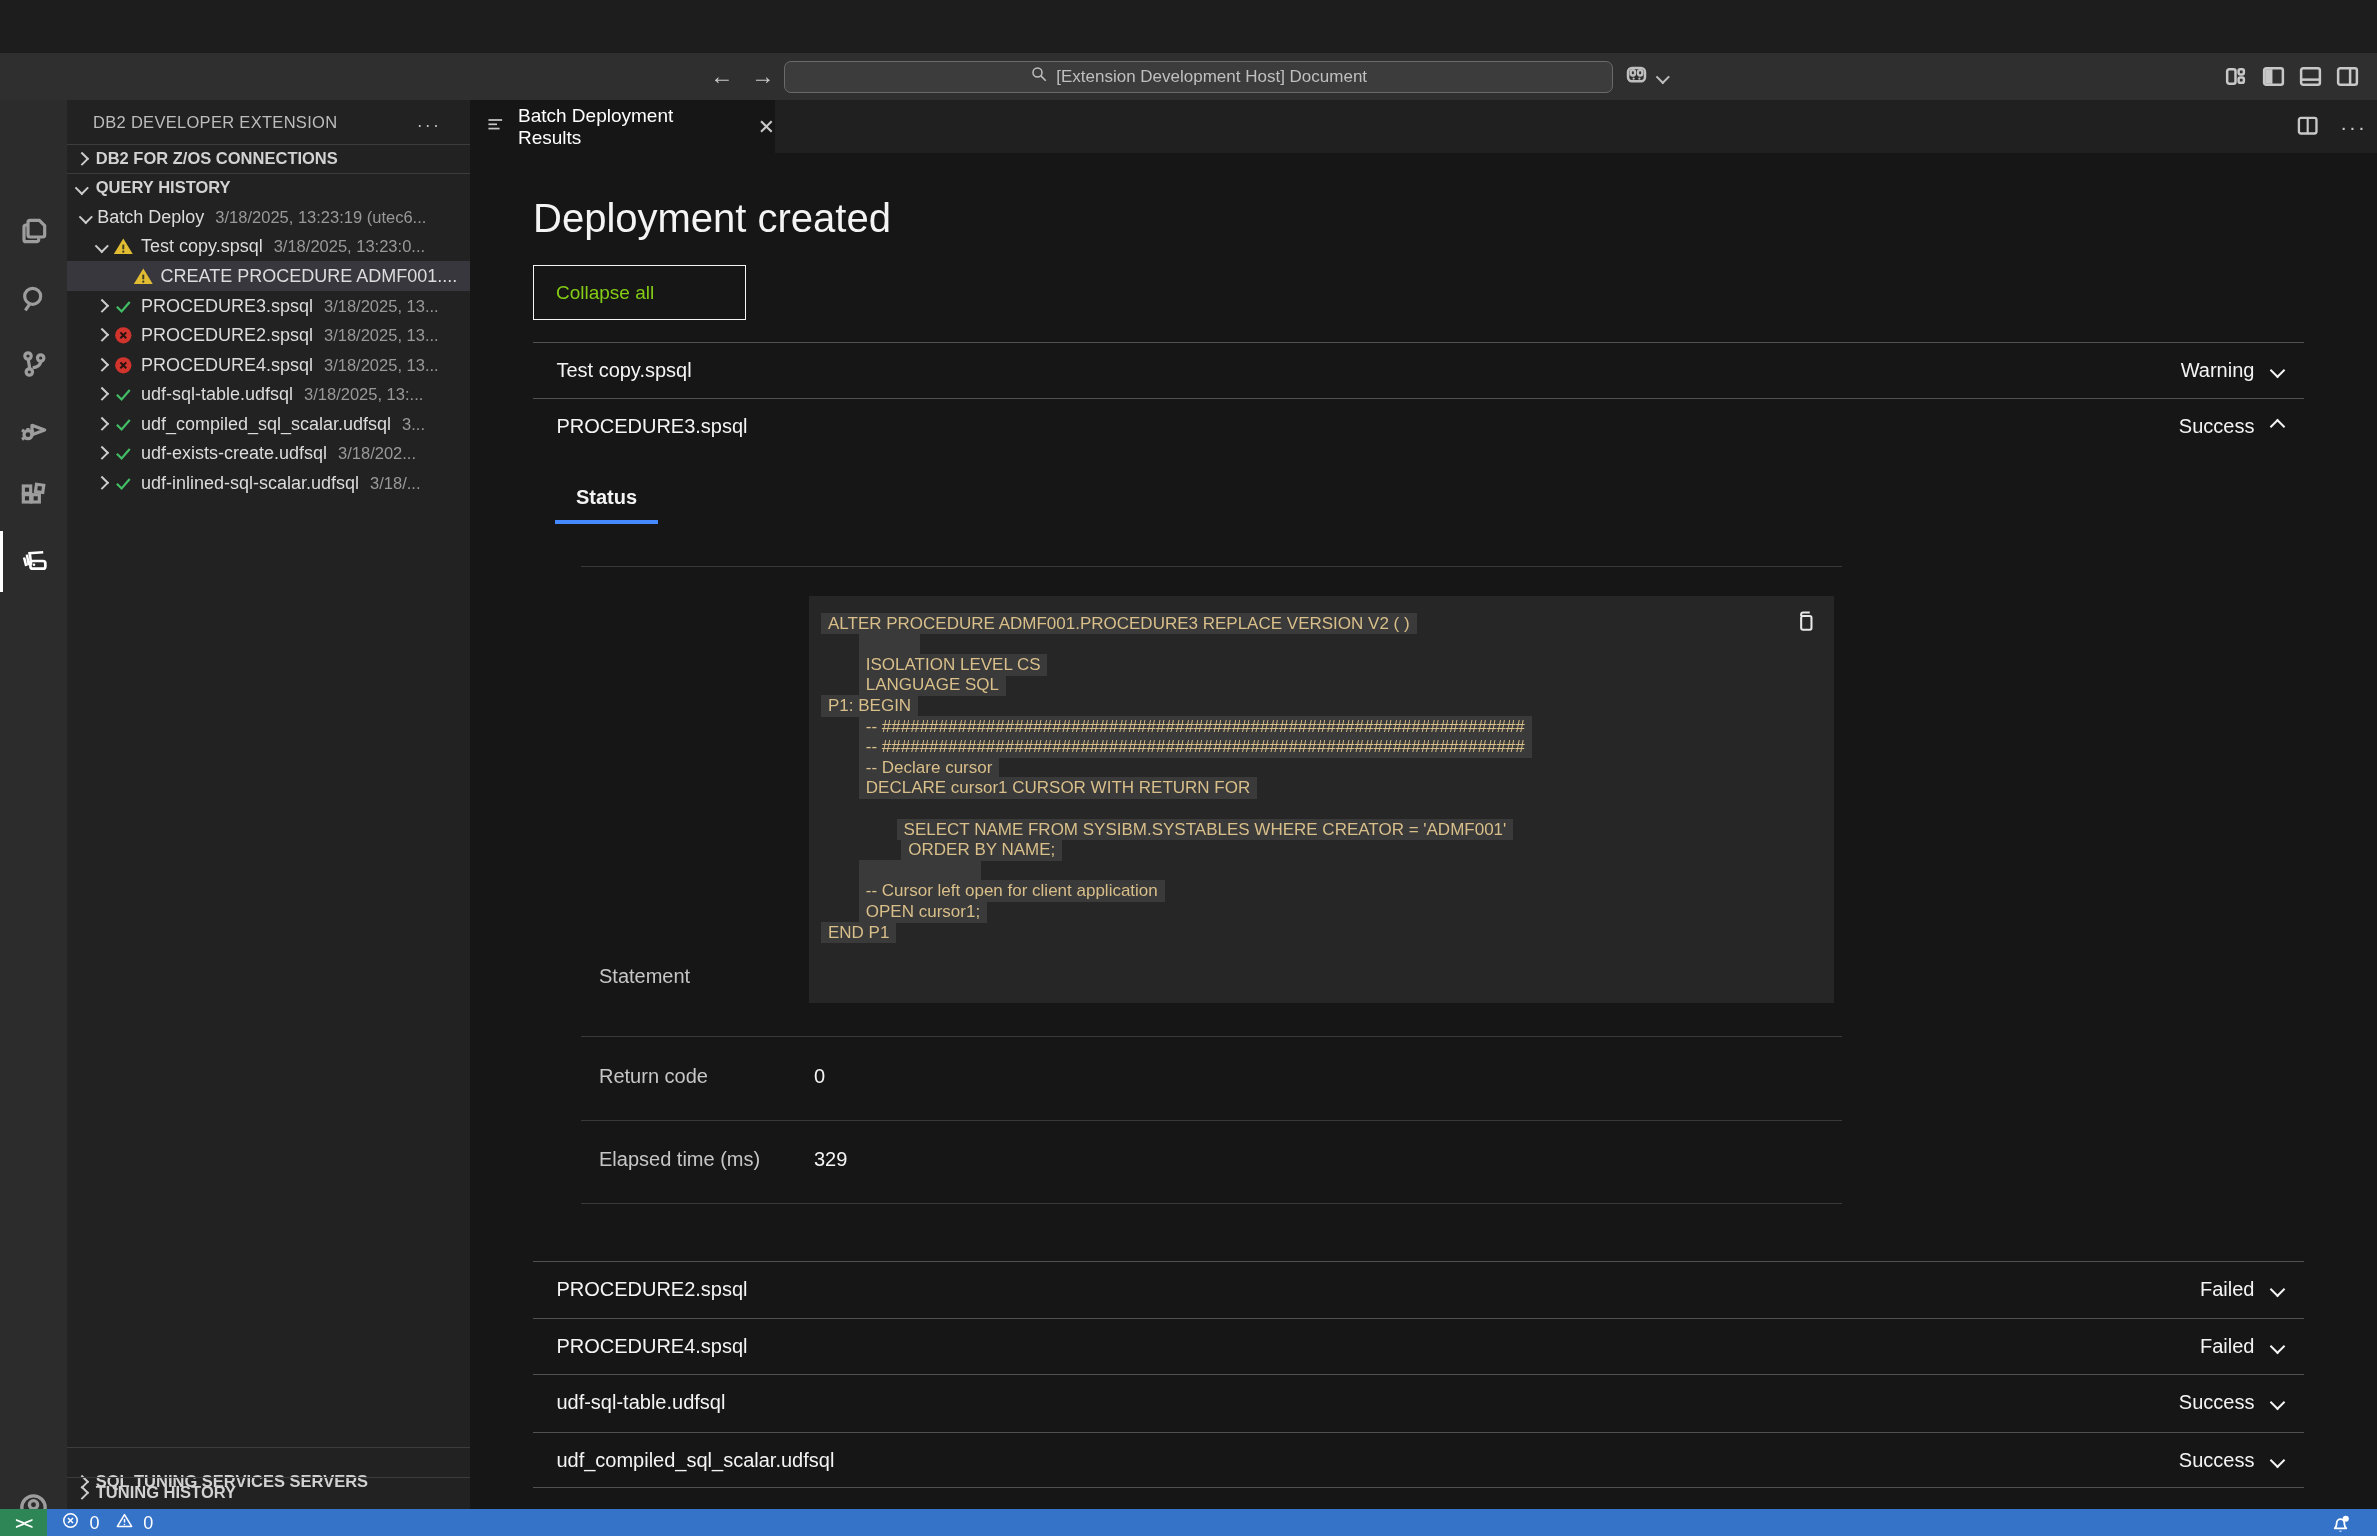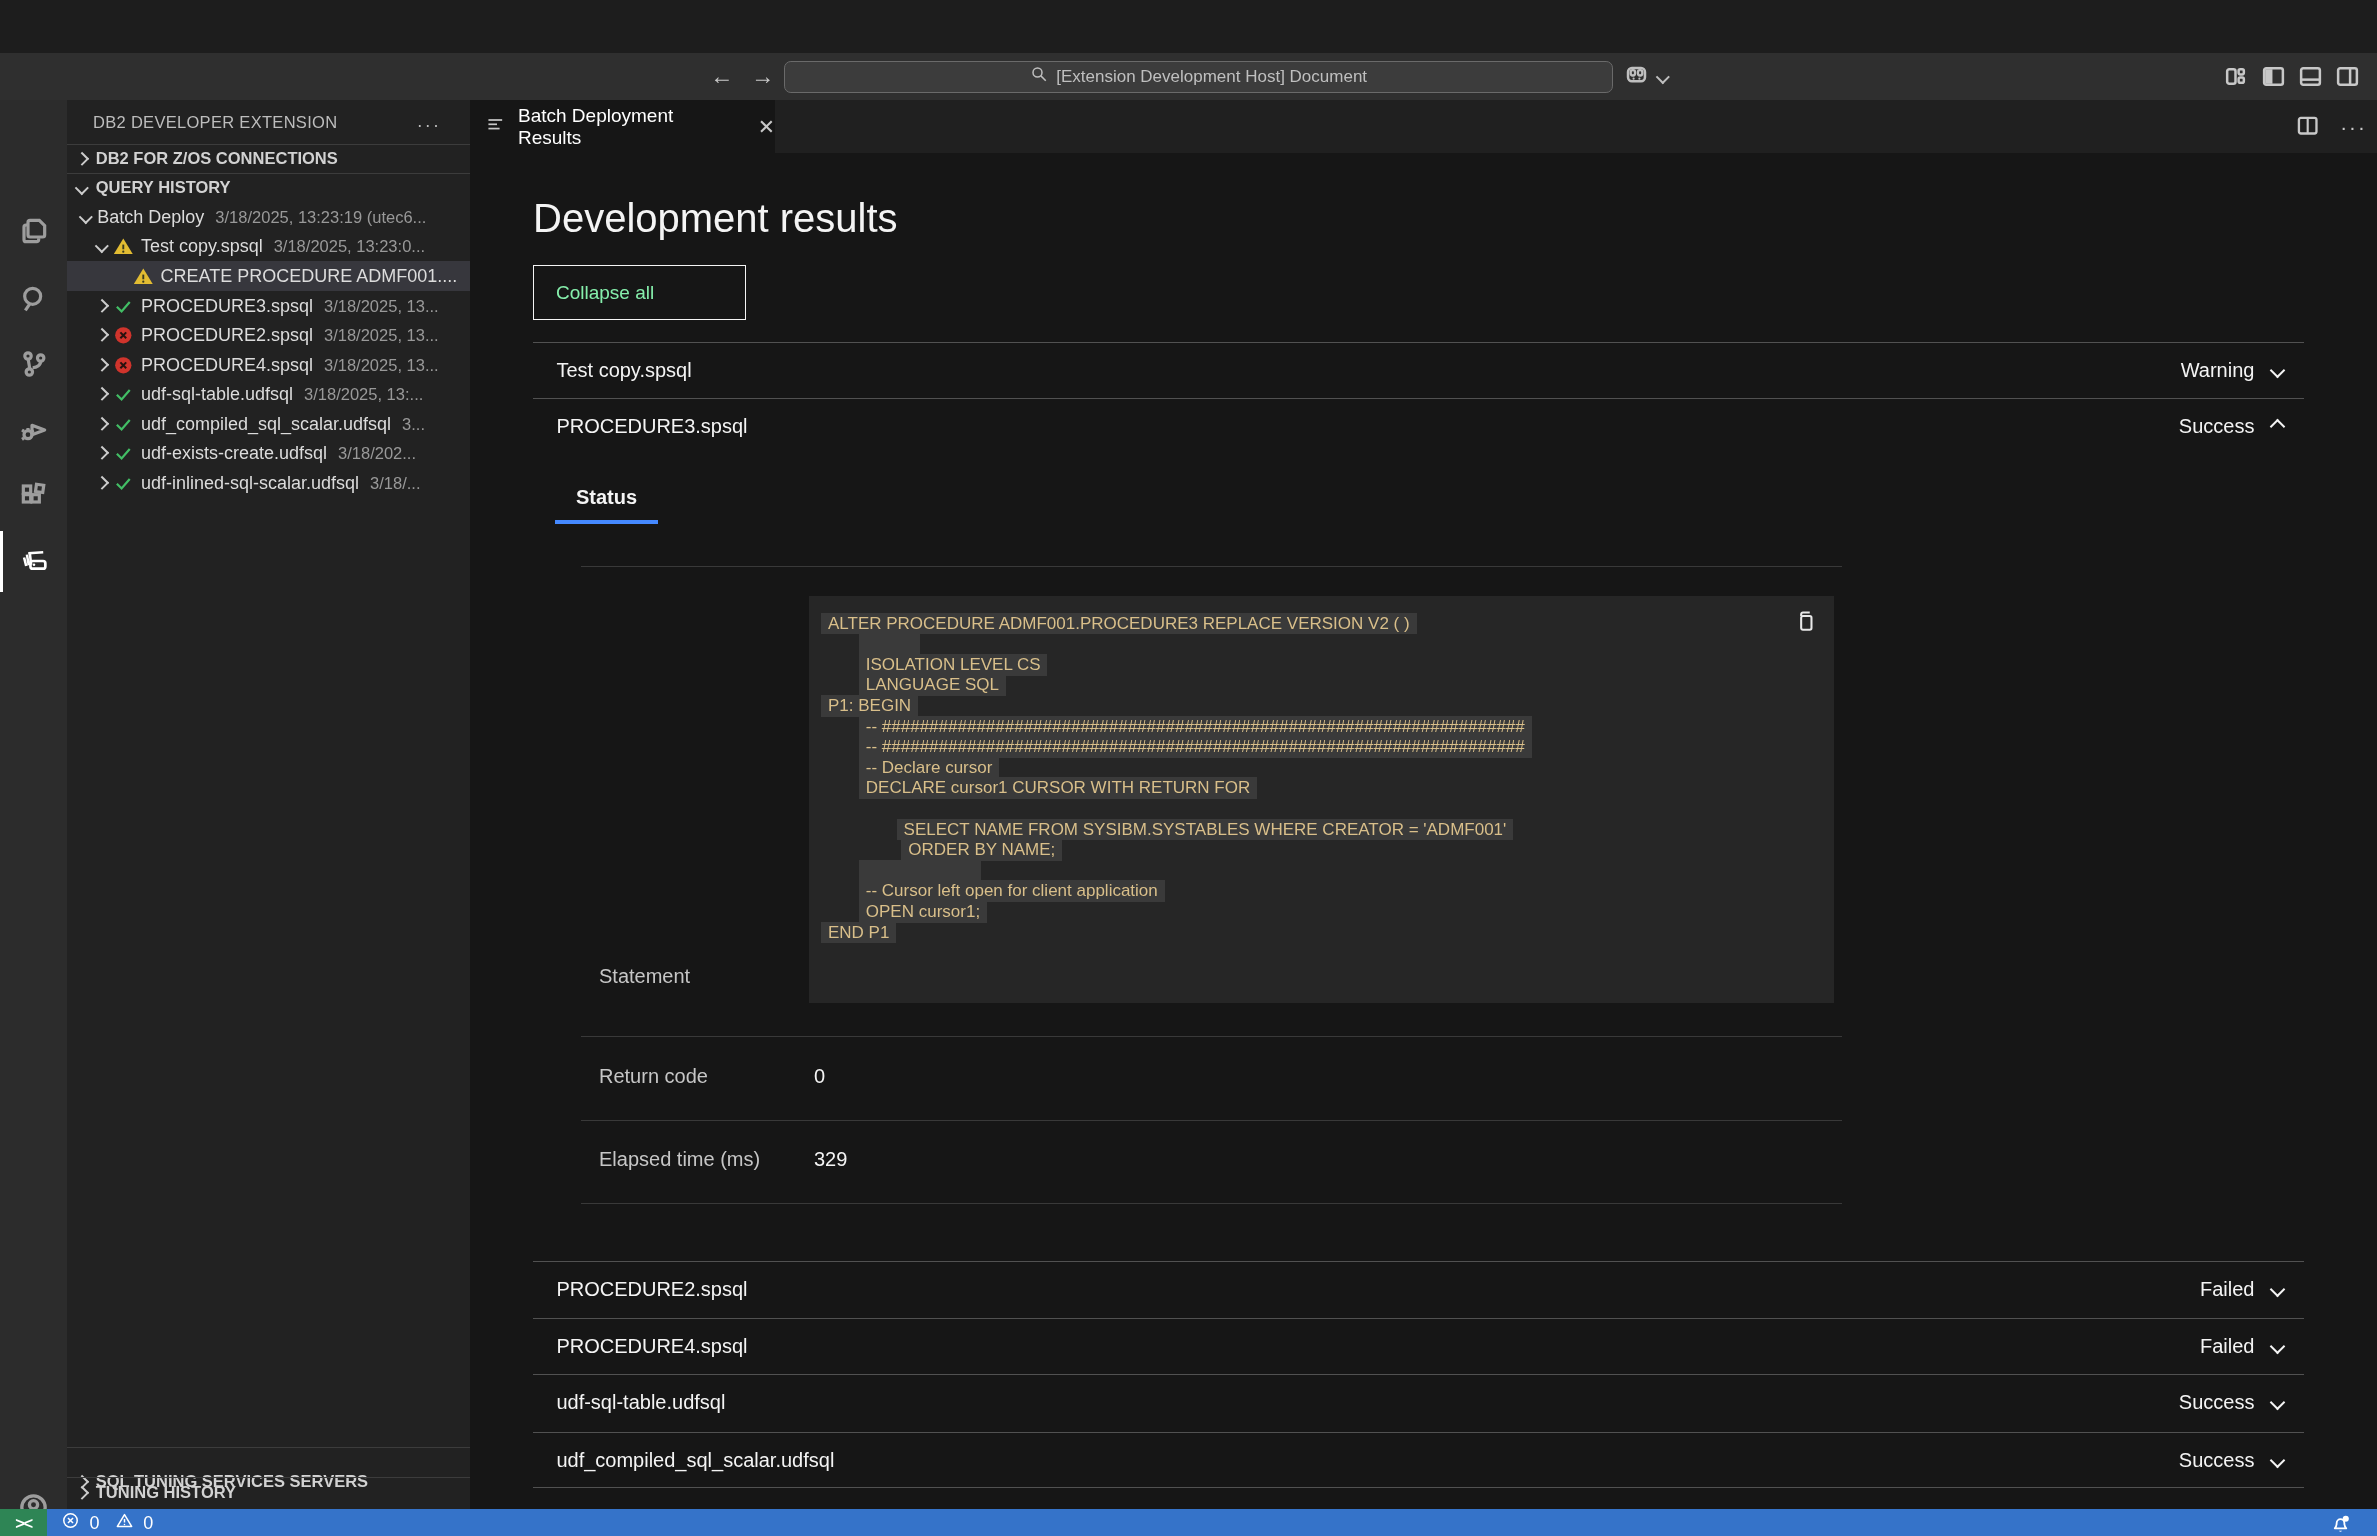--- a/index.html
+++ b/index.html
@@ -46,21 +46,21 @@
   
   #tabstrip { position:absolute; left:470px; top:100px; width:1908px; height:53px; background:#202020; }
   #tab { position:absolute; left:0; top:0; width:305px; height:53px; background:#161616; display:flex; align-items:center;
          gap:12.4px; padding-left:15px; color:#ffffff; font-size:19px; }
   .tabclose { color:#c8c8c8; font-size:20.6px; margin-left:9.6px; }
   #editoractions { position:absolute; right:11px; top:0; height:53px; display:flex; align-items:center; gap:20.6px; color:#c8c8c8; }
 
   #main { position:absolute; left:470px; top:153px; width:1908px; height:1356px; background:#161616; }
   #heading { position:absolute; left:63px; top:43px; font-size:40px; font-weight:300; color:#f4f4f4; }
   #collapsebtn { position:absolute; left:63px; top:112px; width:213px; height:55px; border:1.4px solid #f4f4f4;
-                 background:transparent; color:#86efac; font-size:19px; text-align:left; padding-left:22px;
+                 background:transparent; color:#84cc16; font-size:19px; text-align:left; padding-left:22px;
                  font-family:"Liberation Sans", sans-serif; }
 
   .acc-row { position:absolute; left:63px; width:1771px; height:56px; border-top:1.4px solid #515151;
              display:flex; align-items:center; }
   .acc-name { margin-left:23.4px; color:#f4f4f4; font-size:20px; }
   .acc-status { position:absolute; right:20.6px; display:flex; align-items:center; gap:18px; color:#f4f4f4; font-size:20px; }
 
   #statustab { position:absolute; left:85px; top:321px; width:103px; height:50px; display:flex; align-items:center;
                justify-content:center; color:#f4f4f4; font-size:20px; font-weight:700; border-bottom:4.1px solid #4589ff; }
   .innerhr { position:absolute; left:111px; width:1261px; height:1.4px; background:#393939; }
@@ -345,21 +345,21 @@
         <svg width="23.4" height="23.4" viewBox="0 0 24 24">
             <rect x="3" y="4" width="18" height="16" rx="2" class="svgstroke" style="stroke:#c8c8c8"></rect>
             <line x1="12" y1="4" x2="12" y2="20" stroke="#c8c8c8" stroke-width="2.2"></line>
           </svg>
       </span>
       <span style="font-size:20.6px; letter-spacing:2.1px;">···</span>
     </div>
   </div>
 
   <div id="main">
-    <div id="heading">Development results</div>
+    <div id="heading">Deployment created</div>
     <button id="collapsebtn">Collapse all</button>
 
     <div id="accordion">
         <div class="acc-row" style="top: 189px;">
           <span class="acc-name">Test copy.spsql</span>
           <span class="acc-status">
             <span>Warning</span>
             <span class="chev down big"></span>
           </span>
         </div>

